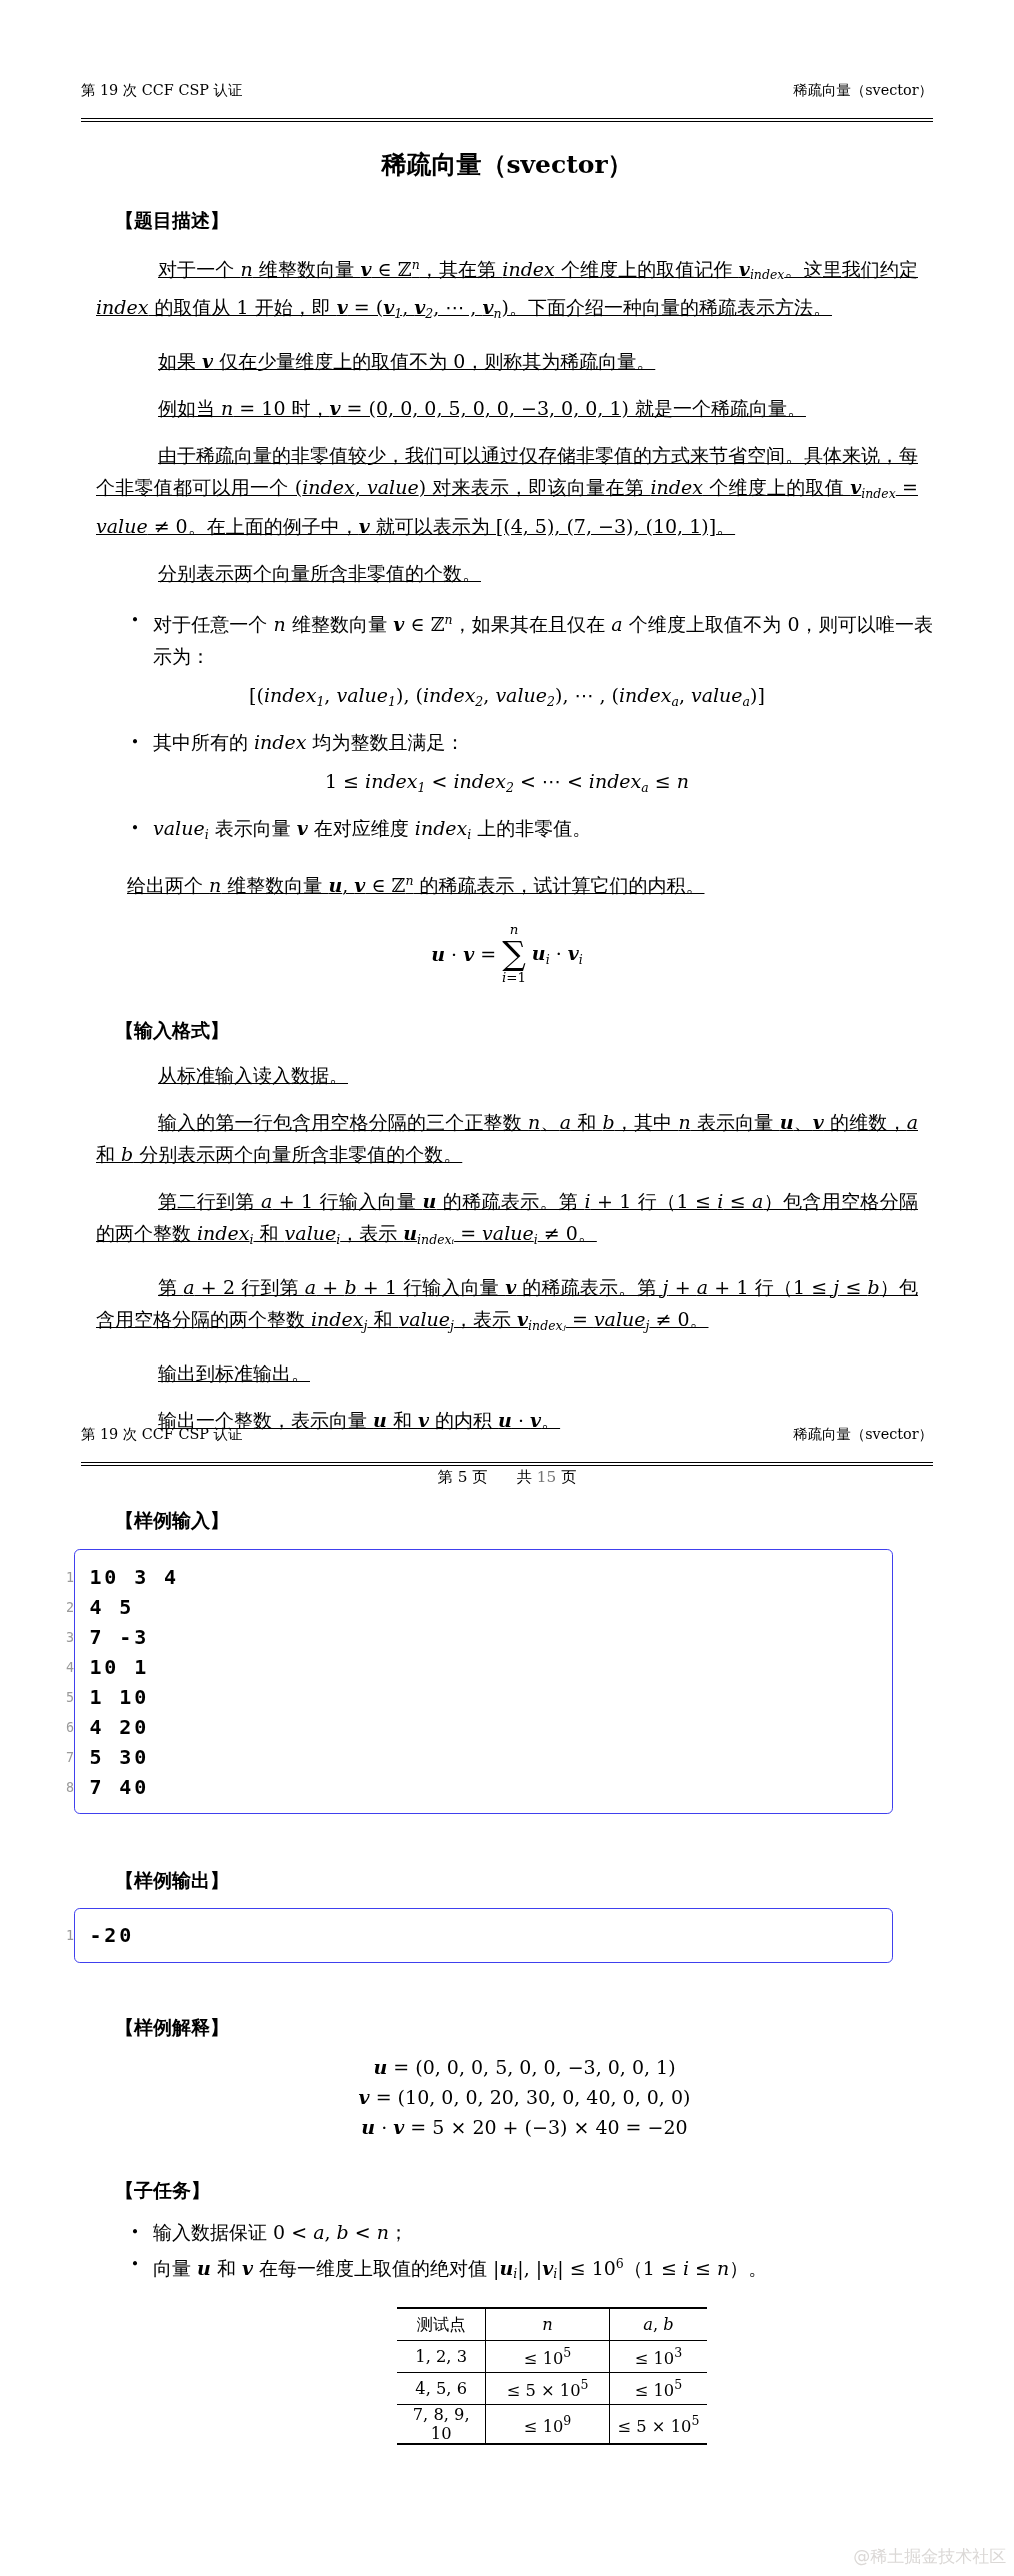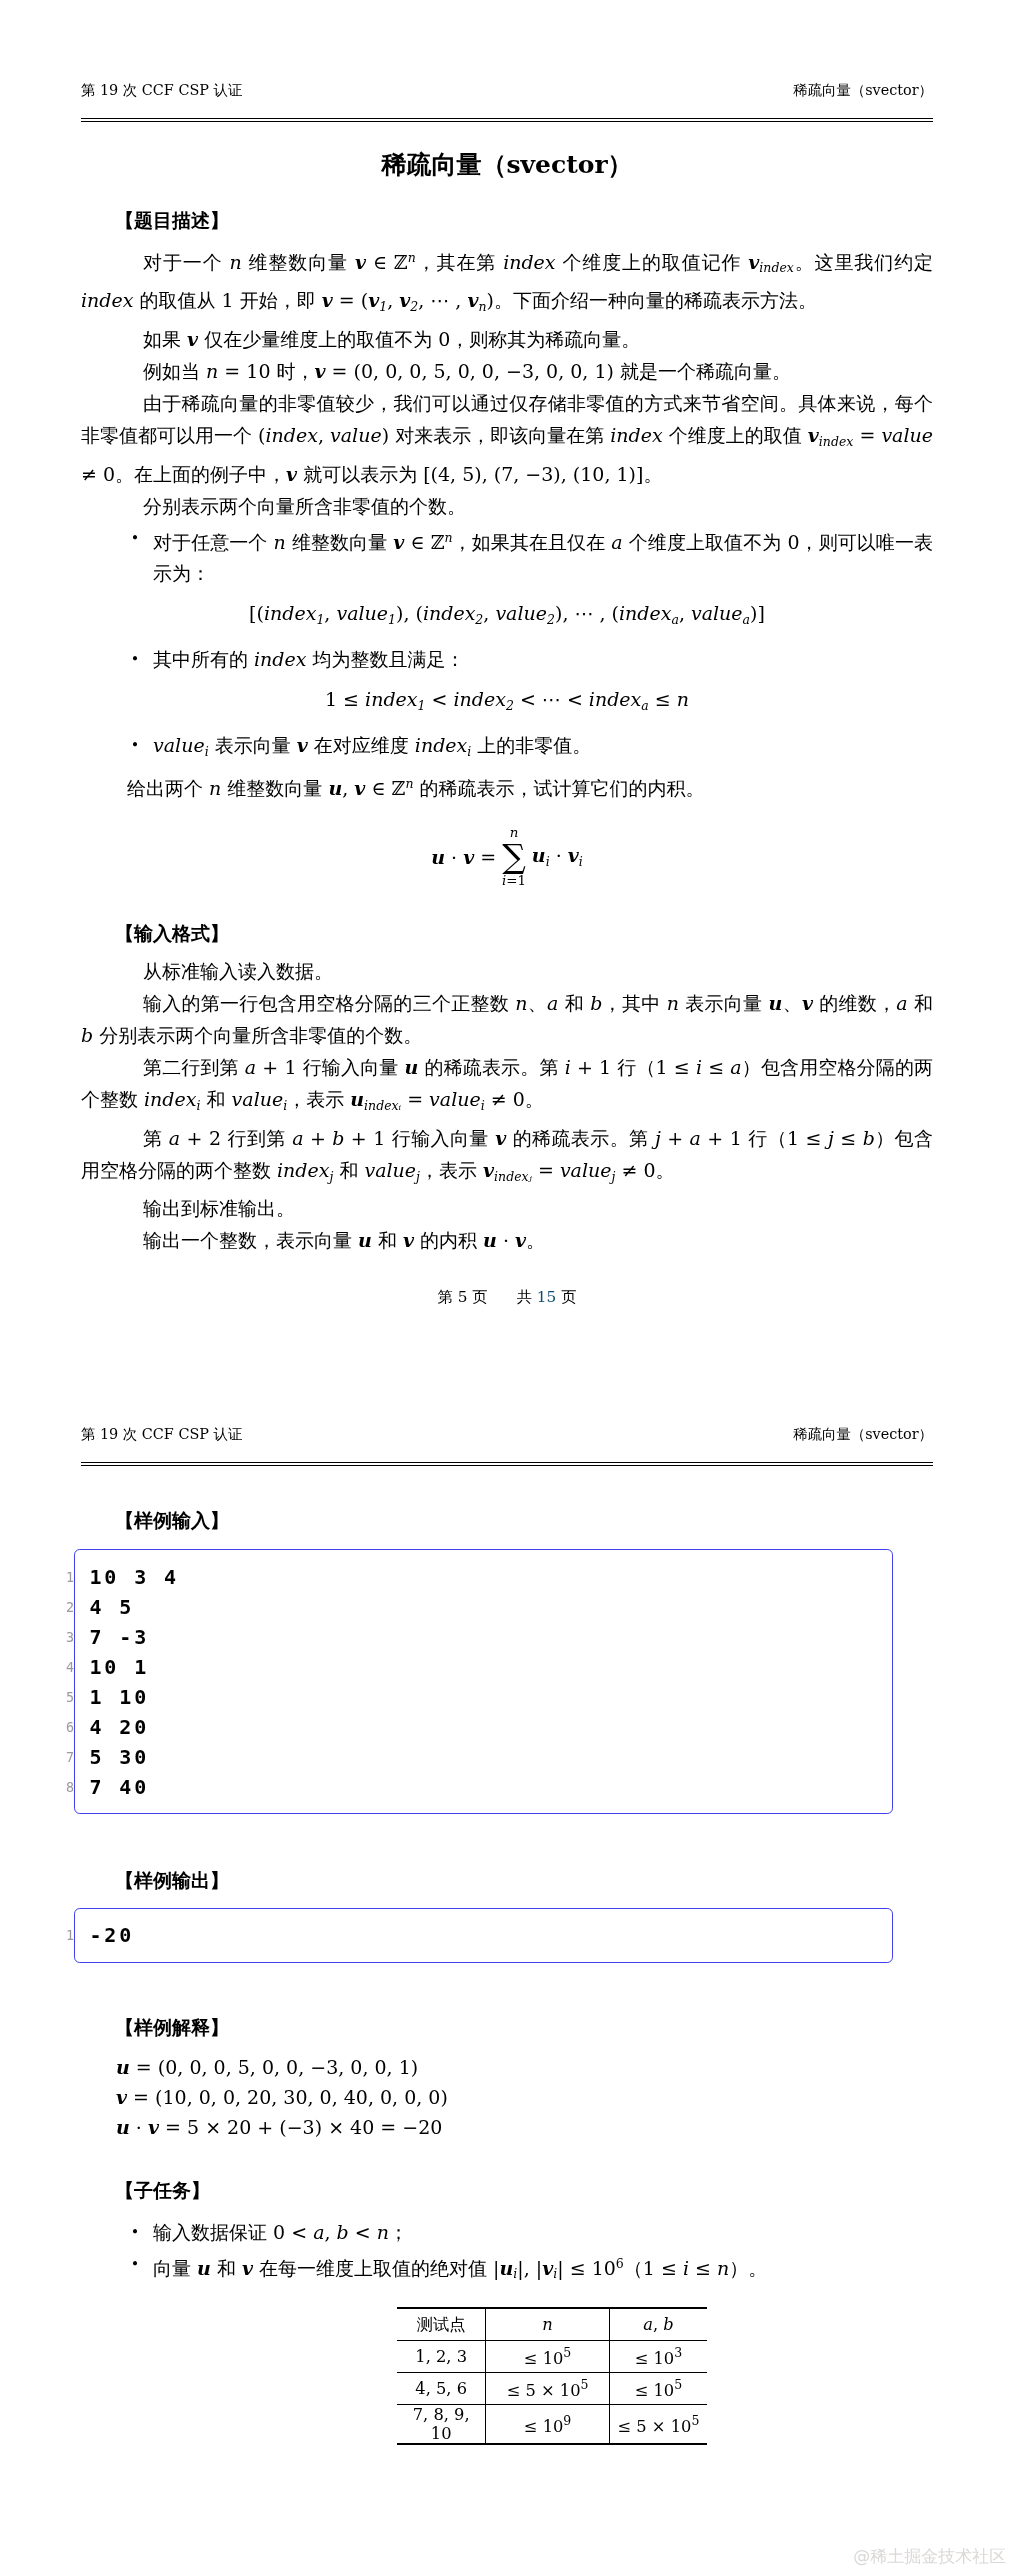--- a/index.html
+++ b/index.html
@@ -11,48 +11,48 @@
   .p1{top:0;height:1381px;}
   .p2{top:1381px;height:1195px;}
   .headwrap{margin:0 81px;}
   .p1 .headwrap{padding-top:81px;}
   .p2 .headwrap{padding-top:44px;}
   .doc-header{display:flex;justify-content:space-between;font-size:14.4px;padding-bottom:18px;border-bottom:1.9px solid #000;}
   .thinrule{border-top:1px solid #000;margin-top:1.9px;height:0;}
   .content{margin:0 81px;}
   .doc-title{text-align:center;font-size:25px;font-weight:bold;margin-top:26px;}
   .sec-h{font-size:19px;font-weight:bold;margin:27px 0 7.7px 34px;}
-  .para{font-size:19px;line-height:32px;text-align:justify;margin:0;}
+  .para{font-size:19px;line-height:32px;text-align:justify;margin:15px;text-decoration:underline;}
   .indent{text-indent:62px;}
   .hang{margin-left:46px;}
   .bullet{position:relative;margin-left:46px;padding-left:26px;font-size:19px;line-height:32px;text-align:justify;}
   .bullet::before{content:"•";position:absolute;left:3.8px;top:0;font-size:14.4px;}
   .formula{text-align:center;font-size:19px;line-height:29px;margin:9.6px 0;}
   .sumformula{display:flex;justify-content:center;align-items:center;margin:15.3px 0 9.6px;font-size:19px;height:75px;}
   .bigop{display:inline-flex;flex-direction:column;align-items:center;margin:0 5.8px;line-height:1;}
   .bigop .upper,.bigop .lower{font-size:13.4px;line-height:13.4px;}
   .bigop .sigma{font-size:33px;line-height:35px;}
   .doc-footer{text-align:center;font-size:15.3px;margin-top:31px;}
   .footer-gap{display:inline-block;width:29px;}
-  .link-blue{color:#0c4a6e;}
+  .link-blue{color:#737373;}
   
   .sample{display:flex;margin-left:-24px;width:836px;}
   .samplebox{flex:1;border:1.9px solid #4040ee;border-radius:5.8px;padding:11.5px 0 11.5px 14.4px;background:#fff;}
   .gutter{width:17px;padding-top:13.4px;text-align:right;color:#9a9a9a;
           font-family:"DejaVu Sans Mono","Liberation Mono",monospace;font-size:13.4px;}
   .gutter div{height:30px;line-height:30px;}
   .codeline{height:30px;line-height:30px;font-family:"DejaVu Sans Mono","Liberation Mono",monospace;
             font-weight:bold;font-size:20px;letter-spacing:2.9px;white-space:pre;}
   .si{margin-top:15.3px;}
   .so{margin-top:13.4px;}
   .h-si{margin-top:42px;}
   .h-so{margin-top:54px;}
   .h-se{margin-top:52px;}
   .h-st{margin-top:36px;}
-  .explain-line{margin-left:35px;font-size:19px;line-height:30px;}
+  .explain-line{margin-left:35px;font-size:19px;line-height:30px;text-align:center;}
   .explain-wrap{margin-top:11.5px;}
   .sub-bullets{margin-top:11.5px;}
   
   table.limits{border-collapse:collapse;margin:17px 0 0 316px;table-layout:fixed;
                border-top:2.9px solid #000;border-bottom:2.9px solid #000;font-size:16.3px;}
   table.limits td,table.limits th{border:1px solid #000;height:31px;text-align:center;
                padding:0 7.7px;font-weight:normal;}
   table.limits th{border-bottom:1.9px solid #000;}
   table.limits td:first-child,table.limits th:first-child{border-left:none;width:73px;}
   table.limits td:nth-child(2),table.limits th:nth-child(2){width:107px;}

